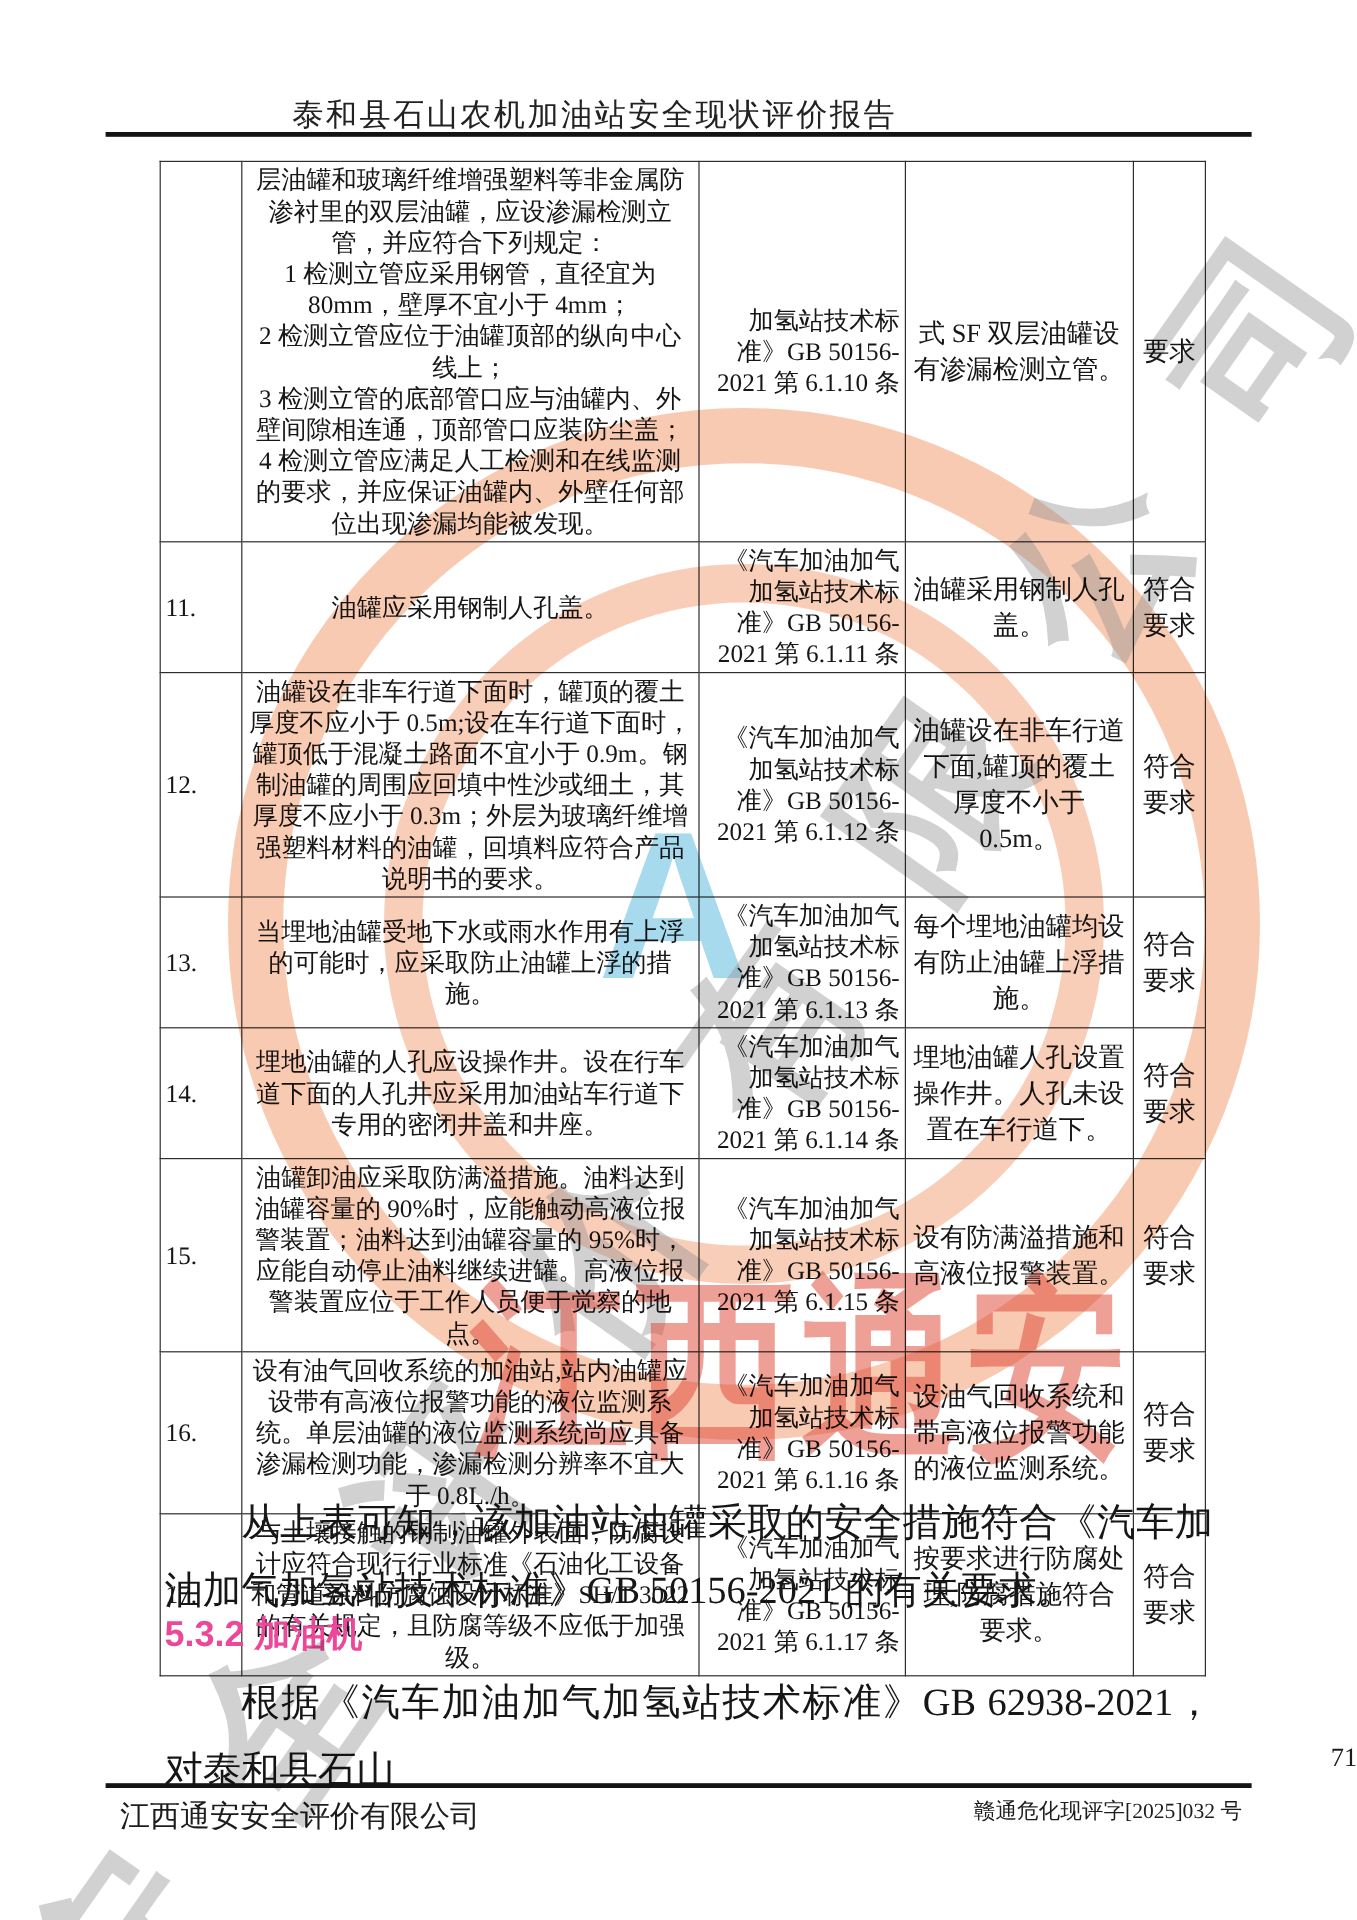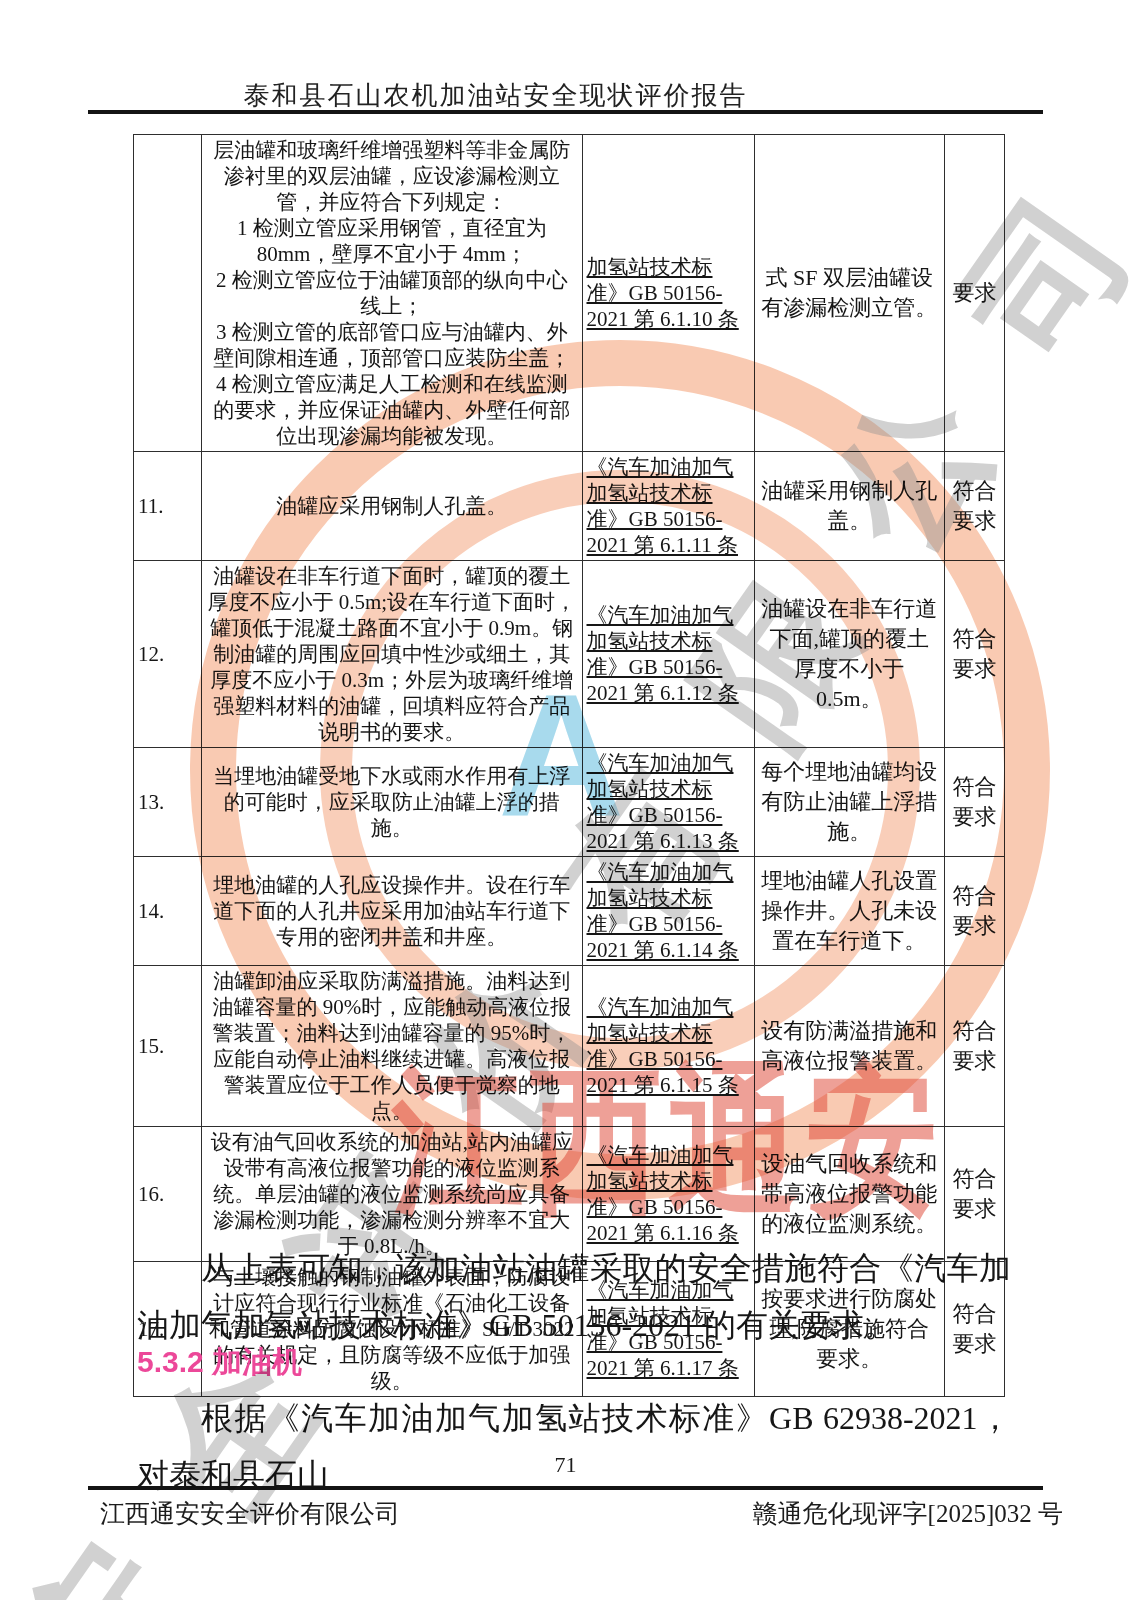--- a/index.html
+++ b/index.html
@@ -27,39 +27,39 @@
   table.review td{
     border:1.6px solid #2e2e2e;
     vertical-align:middle;
     padding:2px 4px;
     overflow:hidden;
   }
   col.c-no{width:68px;} col.c-req{width:380px;} col.c-std{width:172px;}
   col.c-act{width:190px;} col.c-res{width:60px;}
   td.no{}
   td.req{text-align:center;white-space:pre-line;}
-  td.std{text-align:left;text-decoration:underline;}
+  td.std{text-align:right;}
   td.act{text-align:center;font-size:22px;line-height:30px;}
   td.res{text-align:center;font-size:22px;line-height:30px;}
   tr.r0{height:308px;} tr.r1{height:108px;} tr.r2{height:150px;} tr.r3{height:105px;}
   tr.r4{height:105px;} tr.r5{height:127px;} tr.r6{height:108px;} tr.r7{height:98px;}
 
   
   .para{left:137px;width:874px;font-size:32px;line-height:57px;
     text-align:justify;text-indent:2em;color:#161616;}
   .para1{top:1240px;}
   .section-heading{top:1342px;left:137px;font-size:30px;font-weight:bold;
     font-family:"Liberation Sans","DejaVu Sans",sans-serif;color:#ec4899;}
   .para2{top:1390px;}
 
   
-  .page-number{top:1452px;left:0;width:1131px;text-align:center;font-size:22px;}
+  .page-number{top:1452px;left:0;width:1131px;text-align:right;font-size:22px;}
   .footer-rule{top:1486px;left:88px;width:955px;height:4px;background:#141414;}
   .footer-left{top:1497px;left:100px;font-size:25px;}
-  .footer-right{top:1497px;left:0;width:1035px;text-align:right;font-size:25px;margin-left:28px;}
+  .footer-right{top:1497px;left:0;width:1035px;text-align:right;font-size:18px;}
 
   
   .wm{position:absolute;inset:0;pointer-events:none;z-index:5;
       mix-blend-mode:multiply;}
   .wm-ring-outer{position:absolute;left:190px;top:340px;width:860px;height:860px;
     box-sizing:border-box;border:46px solid rgba(244,158,115,0.55);border-radius:50%;}
   .wm-ring-inner{position:absolute;left:320px;top:470px;width:600px;height:600px;
     box-sizing:border-box;border:32px solid rgba(244,158,115,0.50);border-radius:50%;}
   .wm-blue-a{position:absolute;left:498px;top:668px;
     font-family:"Liberation Sans","DejaVu Sans",sans-serif;

